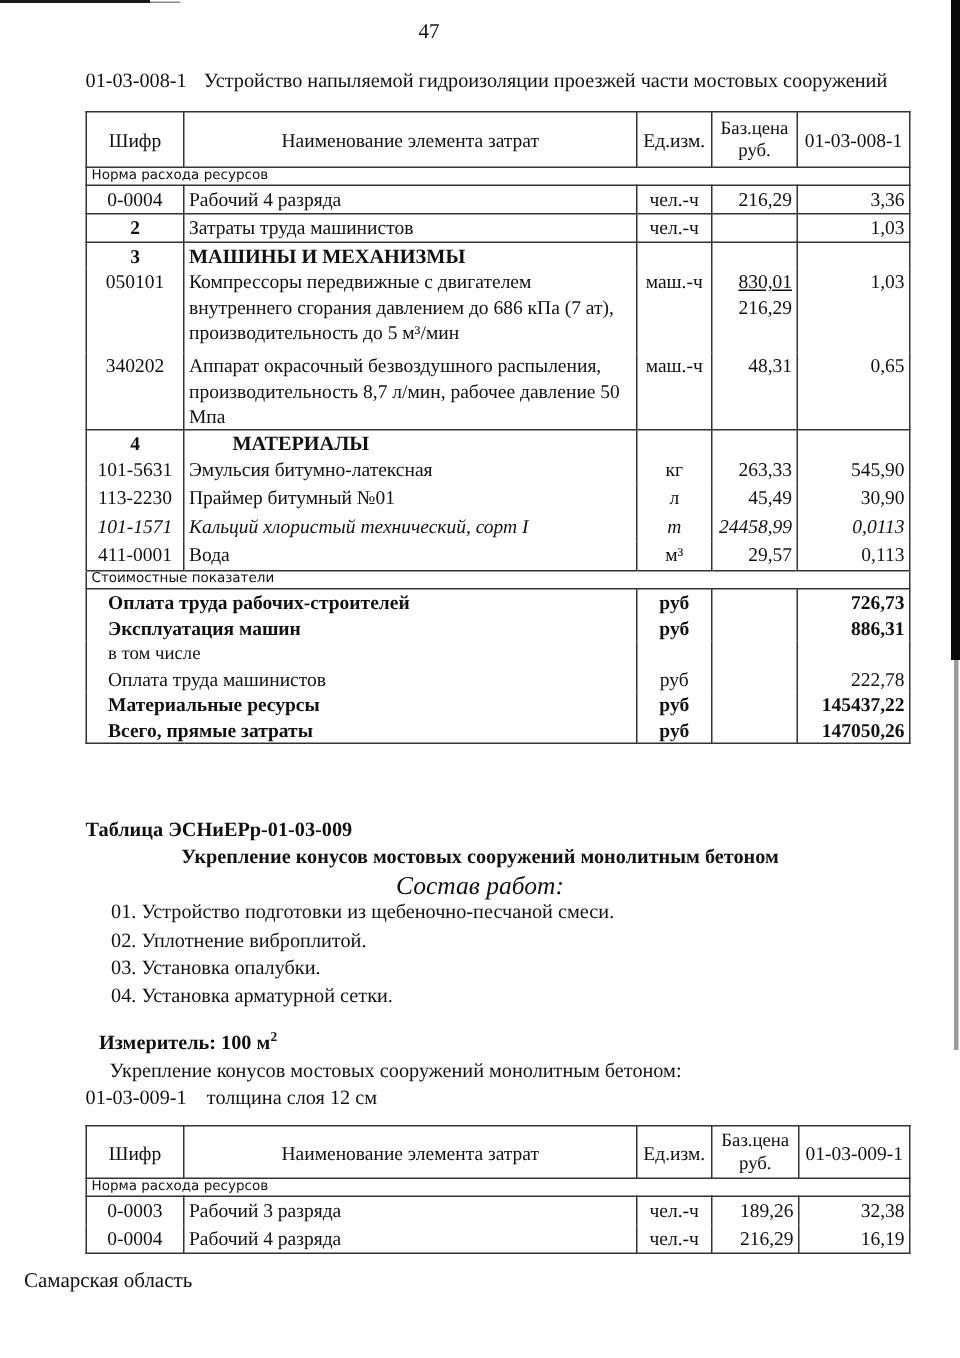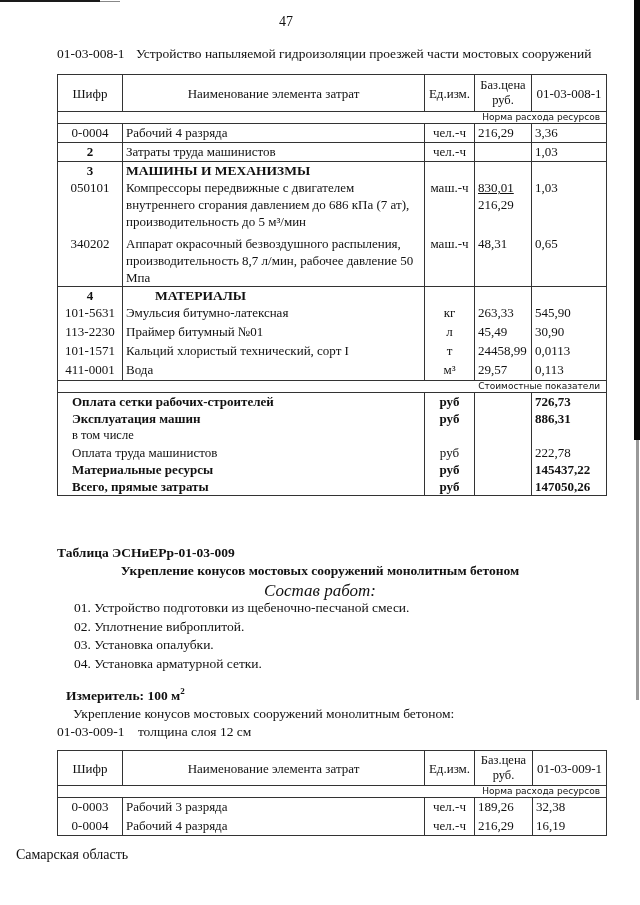--- a/index.html
+++ b/index.html
@@ -22,26 +22,26 @@
   }
   table.spec td {
     border-left: 1px solid #333; border-right: 1px solid #333;
     padding: 0 3px; vertical-align: top; font-size: 13px; line-height: 17px;
   }
   table.spec tr.hdr td {
     border: 1px solid #333; vertical-align: middle; text-align: center; line-height: 15px;
   }
   table.spec tr.hdr td.two { font-size: 12.5px; }
   table.spec tr.band td {
-    border: 1px solid #333; text-align: right; font-family: "DejaVu Sans", sans-serif;
+    border: 1px solid #333; font-family: "DejaVu Sans", sans-serif;
     font-size: 9px; height: 11px; line-height: 11px; padding: 0 6px 0 3px;
   }
   table.spec tr.rowline td { border-bottom: 1px solid #333; }
   .c { text-align: center; }
-  .r { text-align: left; }
+  .r { text-align: right; }
   .b { font-weight: bold; }
   .u { text-decoration: underline; }
   .sum td { line-height: 18px; }
   .sum td.lbl { padding-left: 14px; }
 
   .t2-caption { position: absolute; top: 545px; left: 57px; font-weight: bold; font-size: 13.5px; }
   .t2-title { position: absolute; top: 563px; left: 0; width: 640px; text-align: center; font-weight: bold; font-size: 13.5px; }
   .t2-sub { position: absolute; top: 581px; left: 0; width: 640px; text-align: center; font-style: italic; font-size: 17px; }
   .work-list { position: absolute; top: 599px; left: 74px; margin: 0; padding: 0; list-style: none; font-size: 13.5px; }
   .work-list li { height: 18.7px; line-height: 18px; }
@@ -137,40 +137,40 @@
     <td class="r">263,33</td>
     <td class="r">545,90</td>
   </tr>
   <tr style="height:19px;">
     <td class="c">113-2230</td>
     <td>Праймер битумный №01</td>
     <td class="c">л</td>
     <td class="r">45,49</td>
     <td class="r">30,90</td>
   </tr>
-  <tr style="height:19px;">
+  <tr style="height:19px;font-style:italic;">
     <td class="c">101-1571</td>
     <td>Кальций хлористый технический, сорт I</td>
     <td class="c">т</td>
     <td class="r">24458,99</td>
     <td class="r">0,0113</td>
   </tr>
   <tr style="height:19px;">
     <td class="c">411-0001</td>
     <td>Вода</td>
     <td class="c">м³</td>
     <td class="r">29,57</td>
     <td class="r">0,113</td>
   </tr>
   <tr class="band">
     <td colspan="5">Стоимостные показатели</td>
   </tr>
 
   <tr class="sum">
-    <td colspan="2" class="lbl b">Оплата сетки рабочих-строителей</td>
+    <td colspan="2" class="lbl b">Оплата труда рабочих-строителей</td>
     <td class="c b">руб</td>
     <td></td>
     <td class="r b">726,73</td>
   </tr>
   <tr class="sum">
     <td colspan="2" class="lbl b">Эксплуатация машин</td>
     <td class="c b">руб</td>
     <td></td>
     <td class="r b">886,31</td>
   </tr>

